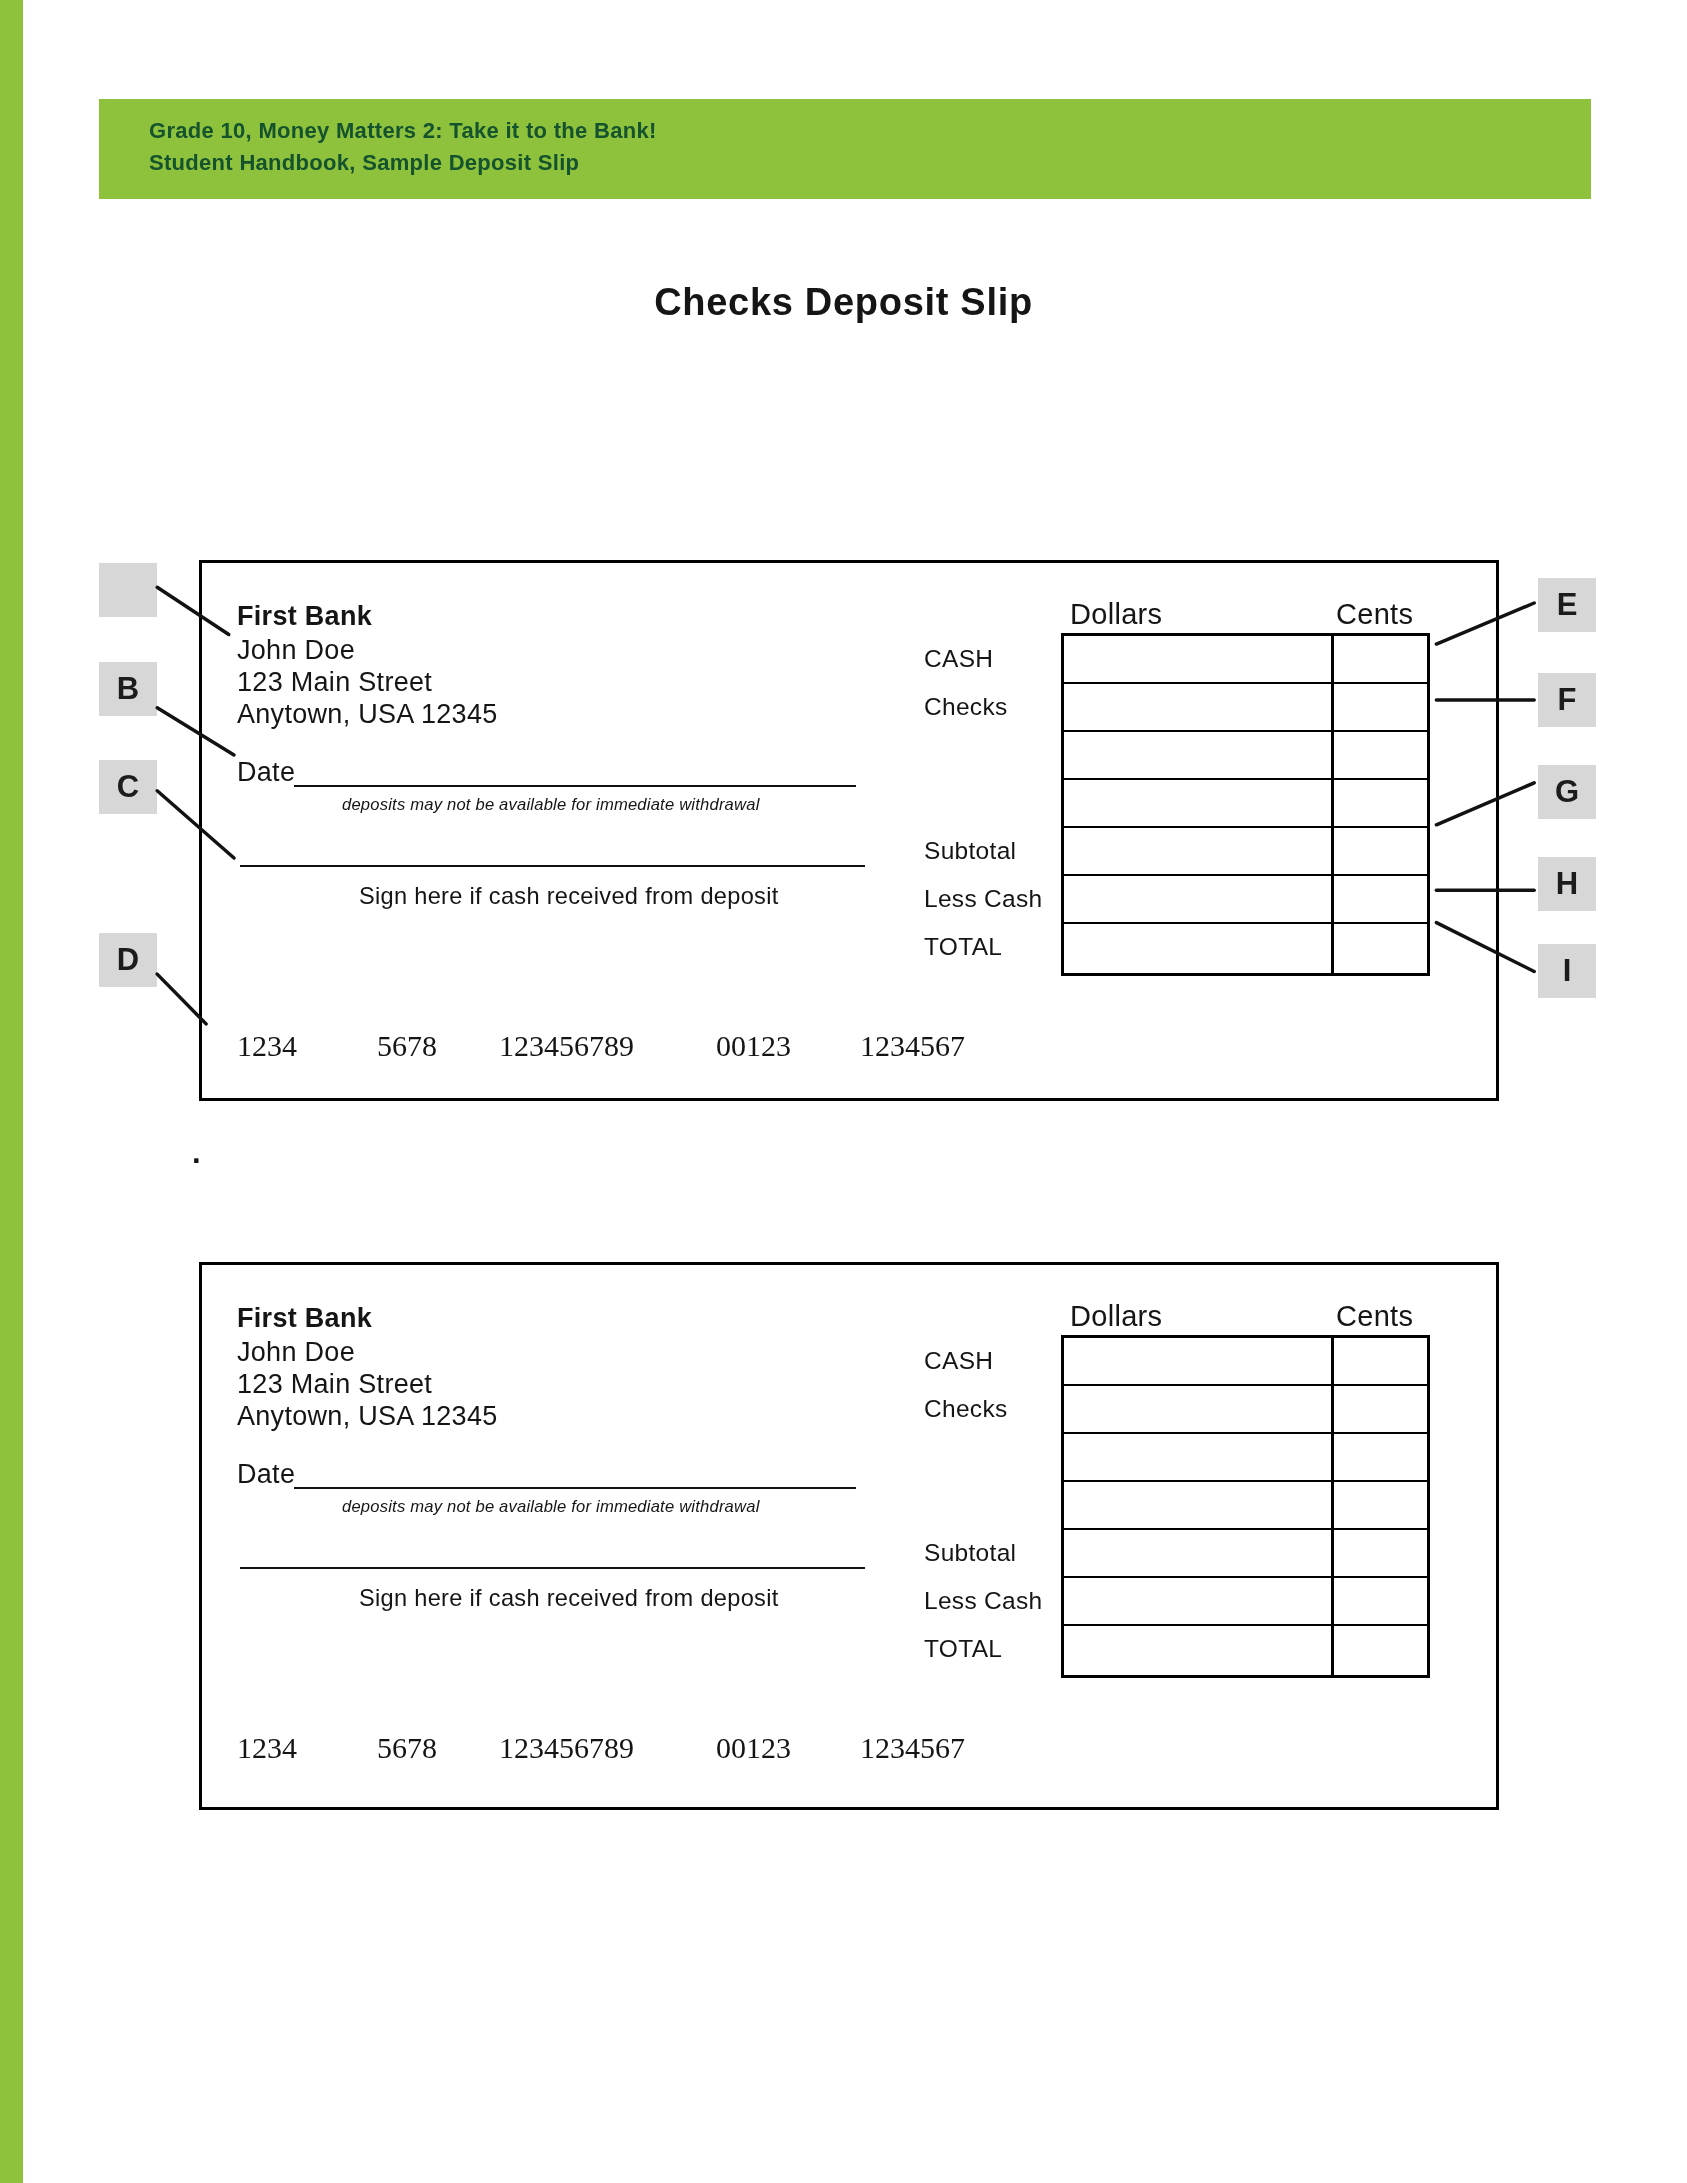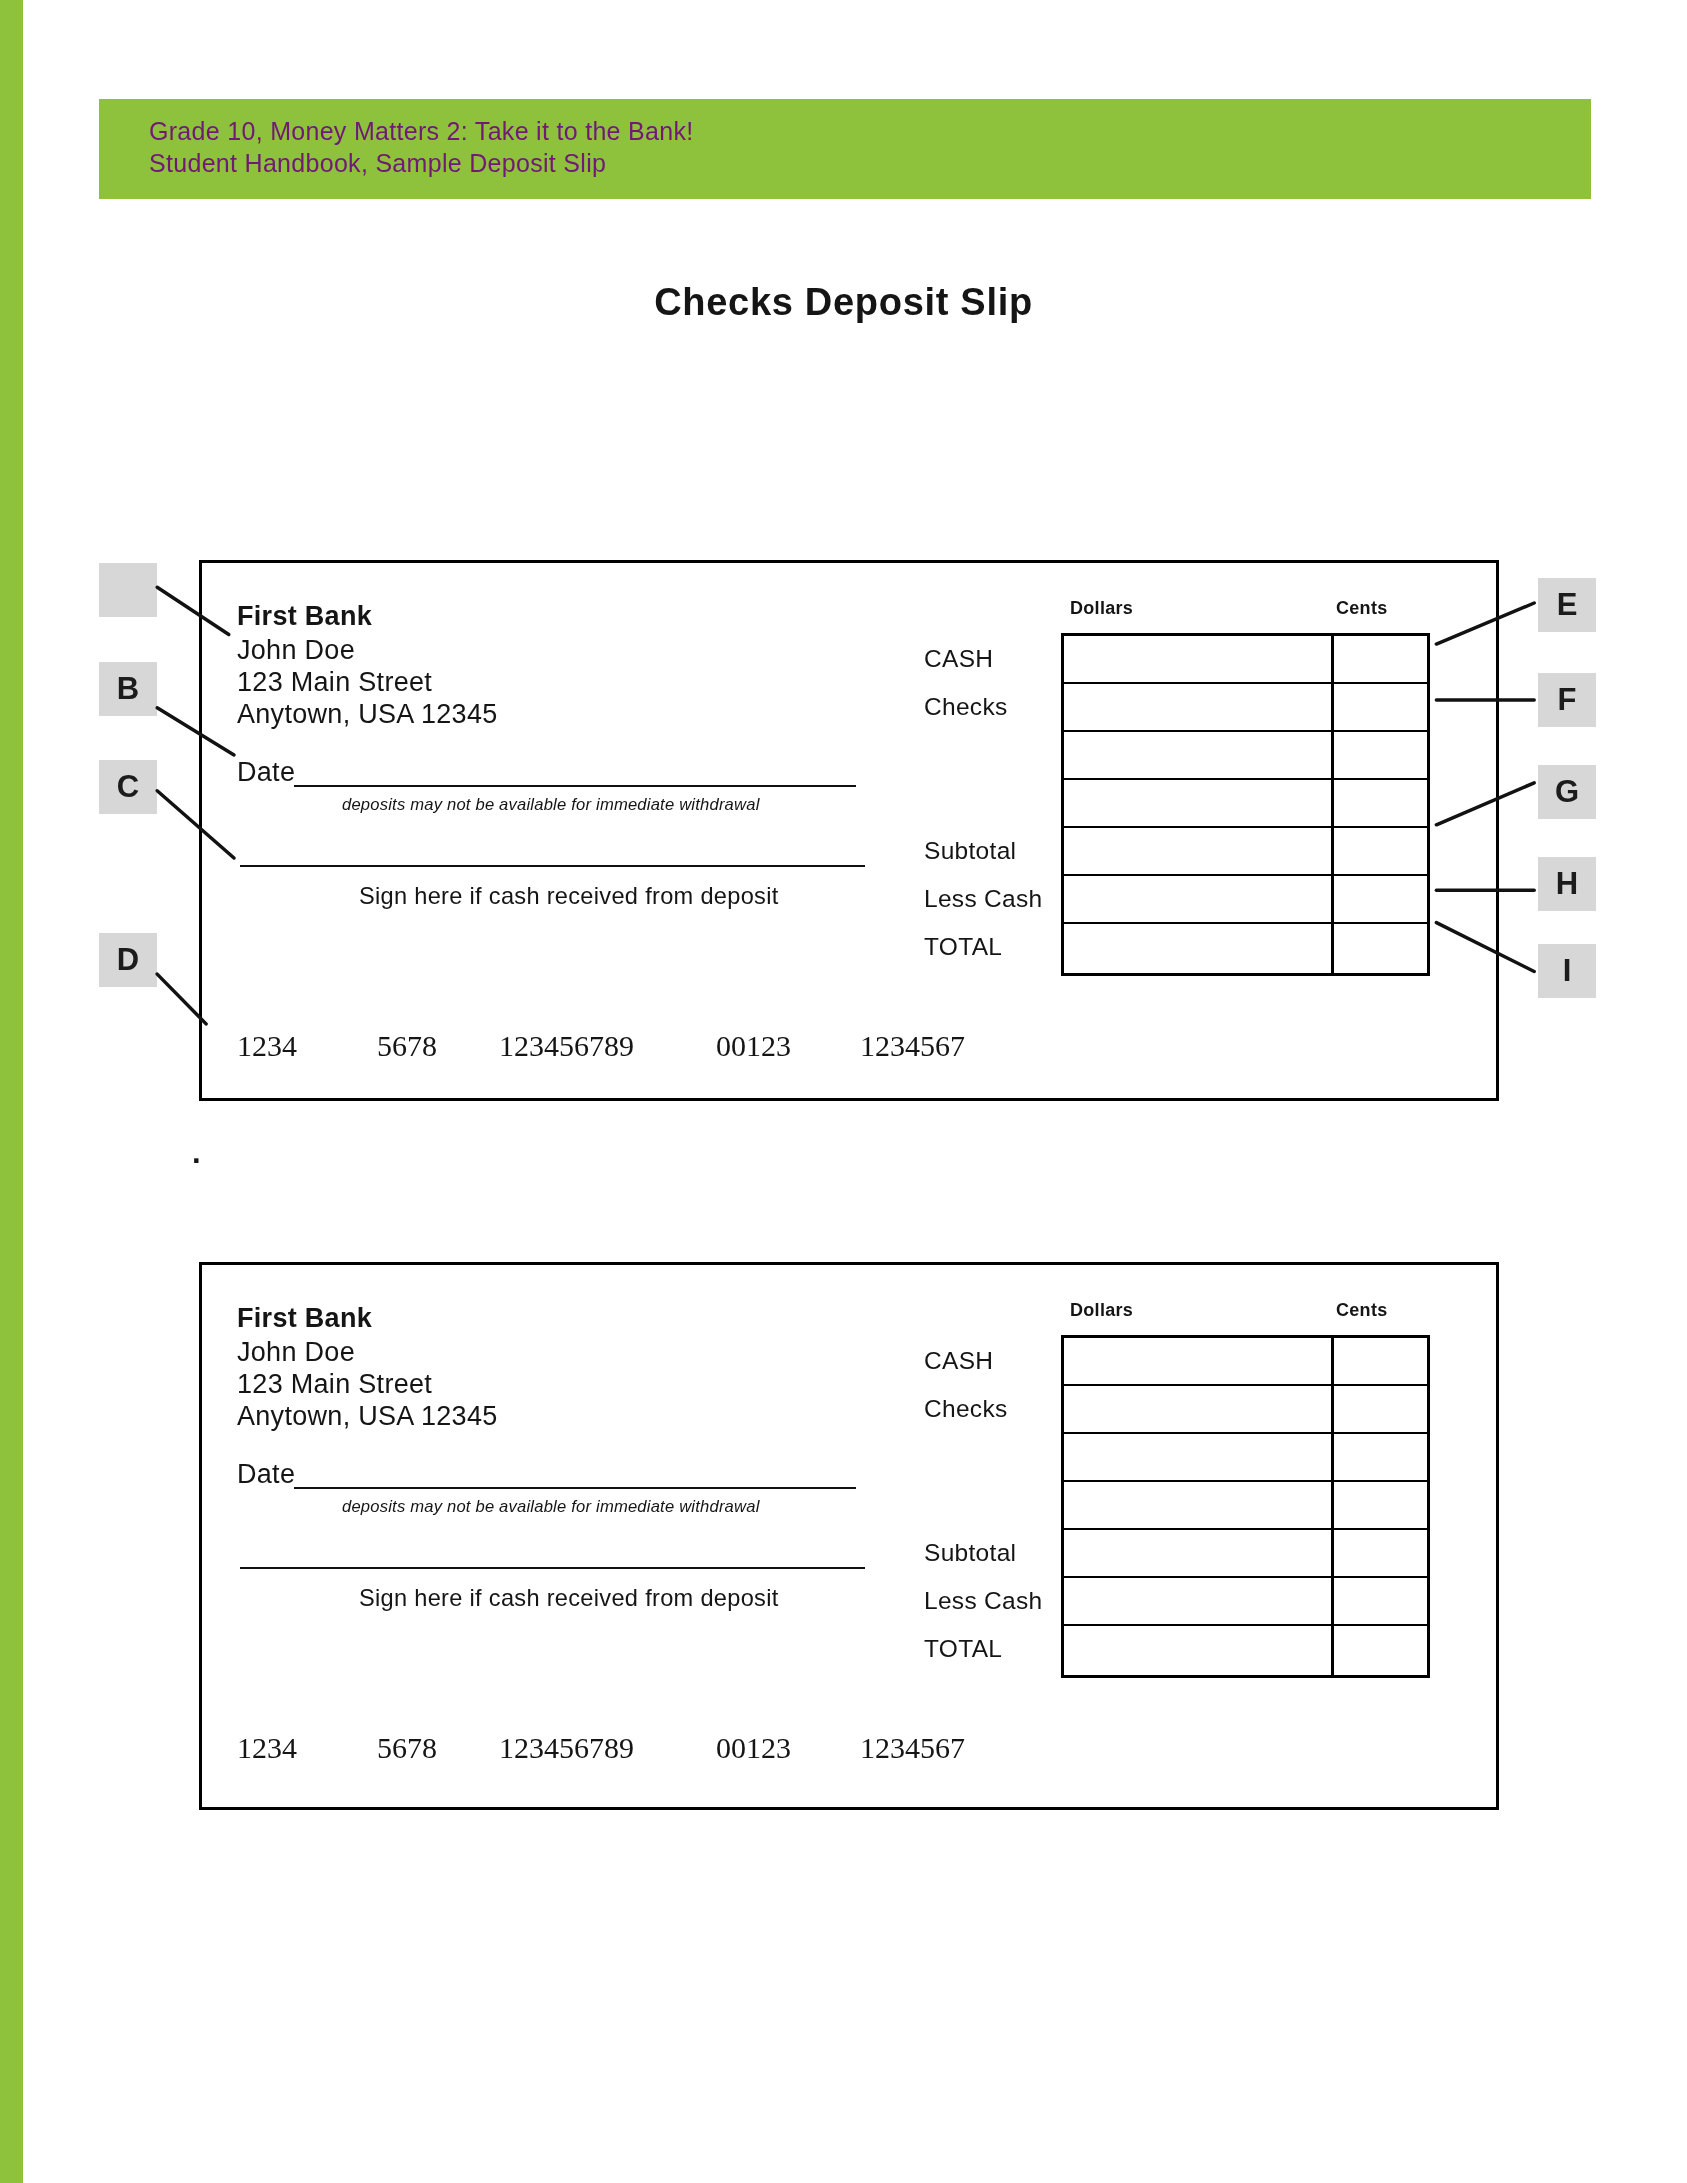--- a/index.html
+++ b/index.html
@@ -1,21 +1,21 @@
 <!DOCTYPE html>
 <html style="font-size:14px"><head>
 <meta charset="utf-8">
 <style>
   html,body{margin:0;padding:0;background:#e8e8e8;}
   .page{position:relative;width:1687px;height:2184px;background:#ffffff;overflow:hidden;
         font-family:"Liberation Sans",sans-serif;color:#151515;}
   .edge-strip{position:absolute;left:0;top:0;width:23px;height:2184px;background:#8EC13C;}
   .banner{position:absolute;left:99px;top:99px;width:1492px;height:100px;background:#8EC13C;
           box-sizing:border-box;padding:15.7px 0 0 50px;}
-  .banner div{font-size:25px;font-weight:400;line-height:32px;color:#701a75;letter-spacing:0.3px;white-space:nowrap;}
+  .banner div{font-size:22px;font-weight:700;line-height:32px;color:#14532d;letter-spacing:0.3px;white-space:nowrap;}
   .page-title{position:absolute;left:0;top:281px;width:1687px;text-align:center;
               font-size:38px;font-weight:700;letter-spacing:0.7px;}
   .intro{position:absolute;left:199px;top:355px;font-size:30px;line-height:50px;letter-spacing:0.3px;}
   .intro div{white-space:nowrap;}
   .stray-period{position:absolute;left:192px;top:1135px;font-size:31px;font-weight:700;}
 
   .slip{position:absolute;left:199px;width:1300px;background:#fff;border:3.5px solid #000;box-sizing:border-box;}
   .slip1{top:560px;height:541px;}
   .slip2{top:1262px;height:548px;}
   .slip .bank-name{position:absolute;left:35px;top:38px;font-size:27px;font-weight:700;letter-spacing:0.3px;}
@@ -26,21 +26,21 @@
   .slip .withdraw-note{position:absolute;left:140px;top:232px;width:406px;text-align:center;
                        font-size:16.6px;font-style:italic;letter-spacing:0.2px;white-space:nowrap;}
   .slip .sig-underline{position:absolute;left:38px;top:272px;width:625px;height:30px;border-bottom:2.6px solid #111;}
   .slip .sign-here{position:absolute;left:157px;top:320px;width:393px;text-align:center;
                    font-size:23.6px;letter-spacing:0.3px;white-space:nowrap;}
   .slip .micr{position:absolute;left:0;top:466px;width:100%;height:35px;
               font-family:"Liberation Serif",serif;font-size:30px;}
   .slip .micr span{position:absolute;top:0;}
   .micr .n0{left:35px;} .micr .n1{left:175px;} .micr .n2{left:297px;} .micr .n3{left:514px;text-align:center;} .micr .n4{left:658px;}
 
-  .slip .col-head{position:absolute;top:35px;font-size:18px;font-weight:700;letter-spacing:0.3px;}
+  .slip .col-head{position:absolute;top:35px;font-size:29px;font-weight:400;letter-spacing:0.3px;}
   .slip .col-head.dollars{left:868px;} .slip .col-head.cents{left:1134px;}
   .slip .grid{position:absolute;left:859px;top:70px;width:369px;height:343px;
               border:3.5px solid #000;box-sizing:border-box;}
   .slip .grid-row{height:48px;border-bottom:2.6px solid #000;box-sizing:border-box;}
   .slip .grid-row.last{border-bottom:none;}
   .slip .grid-divider{position:absolute;left:267px;top:0;height:100%;width:2.6px;background:#000;}
   .slip .row-label{position:absolute;left:722px;font-size:24.5px;letter-spacing:0.3px;white-space:nowrap;}
   .rl-cash{top:82px;} .rl-checks{top:130px;} .rl-subtotal{top:274px;} .rl-lesscash{top:322px;} .rl-total{top:370px;}
 
   .tag{position:absolute;width:58px;height:54px;background:#D7D7D7;text-align:center;

